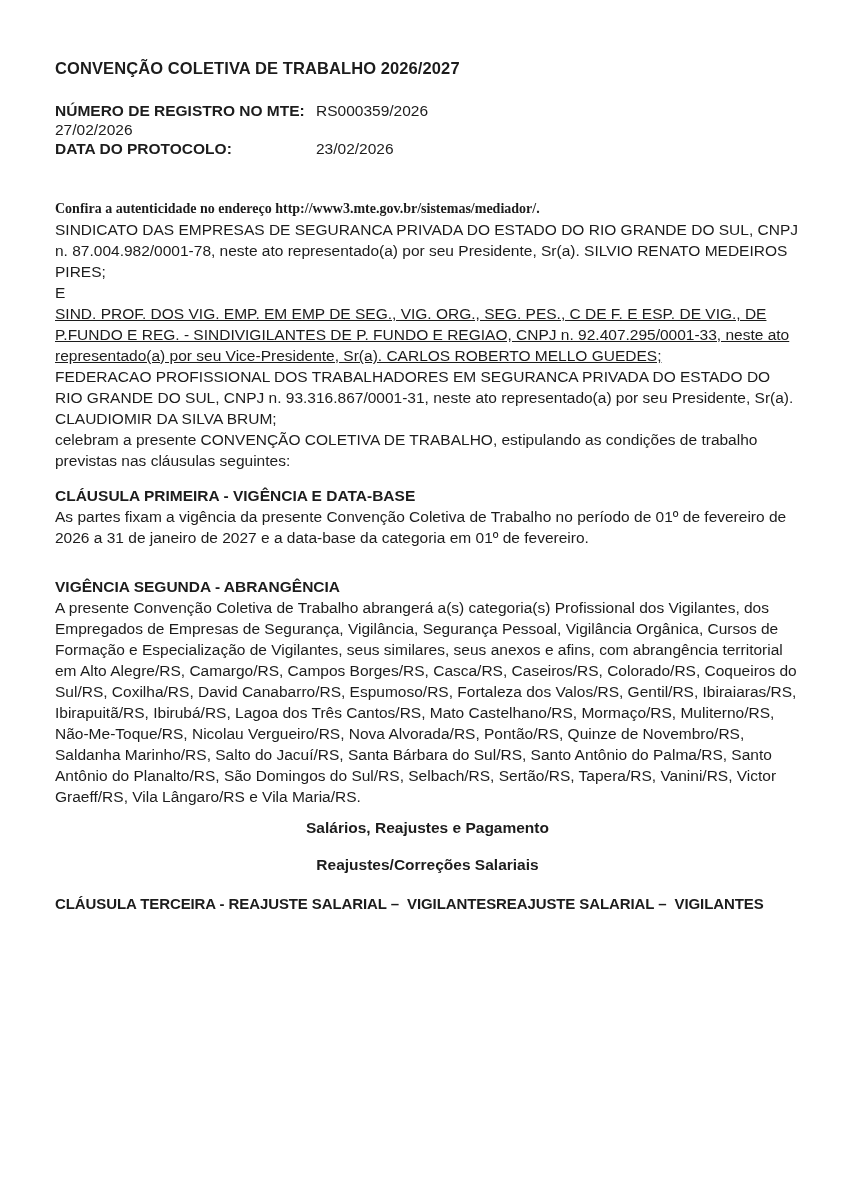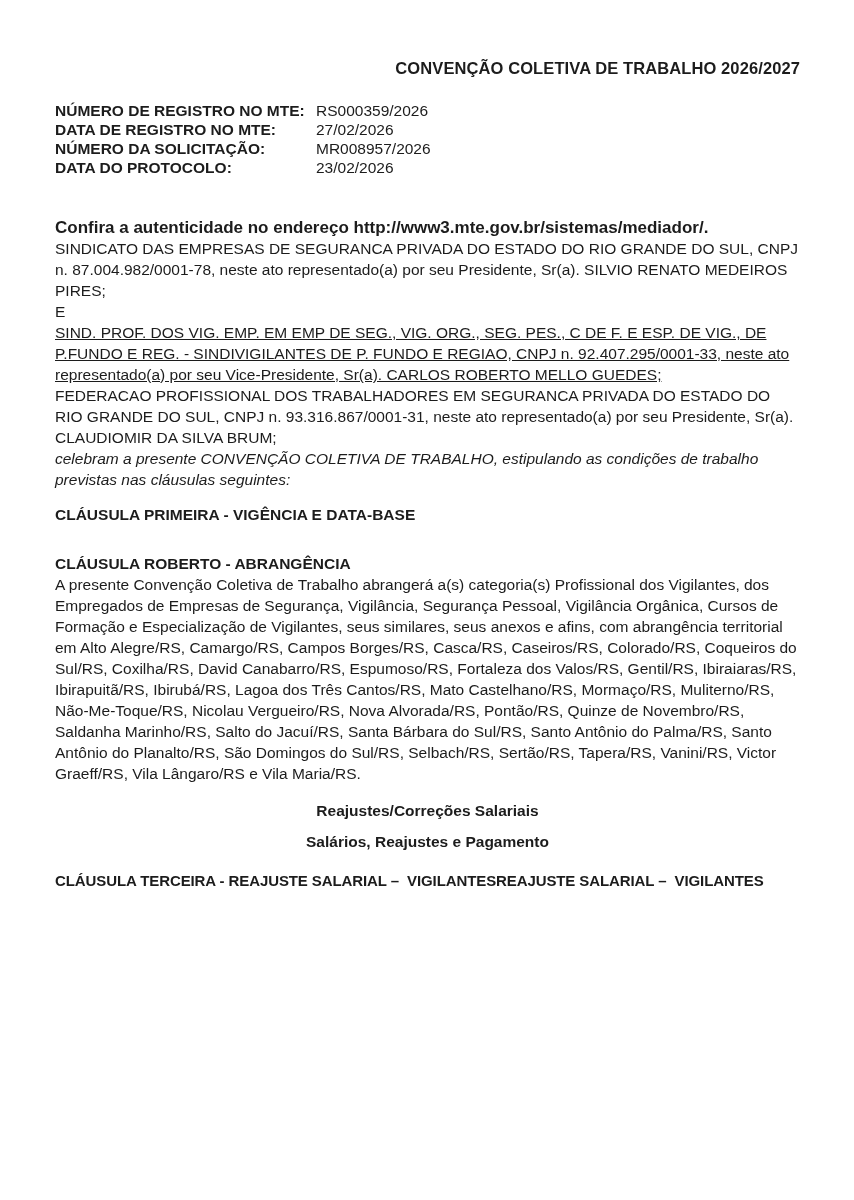--- a/index.html
+++ b/index.html
@@ -19,56 +19,56 @@
     width: 854px;
     height: 1200px;
     padding: 0 54px 0 55px;
     background: #ffffff;
   }
   .doc-title {
     margin: 58px 0 0 0;
     font-size: 16.5px;
     line-height: 21px;
     font-weight: bold;
-    text-align: right;
+    text-align: left;
     letter-spacing: 0.1px;
   }
   .reg-block {
     margin-top: 22px;
   }
   .reg-row {
     display: flex;
     line-height: 19px;
     font-size: 15.5px;
   }
   .reg-label {
     font-weight: bold;
     width: 261px;
     flex: 0 0 261px;
   }
   .reg-value {
     font-weight: normal;
   }
   .authenticity {
     margin: 40px 0 0 0;
-    font-family: Liberation Sans, sans-serif;
+    font-family: Liberation Serif, serif;
     font-weight: bold;
-    font-size: 17px;
+    font-size: 14px;
     line-height: 21px;
   }
   p.body-par {
     margin: 0;
     font-size: 15.5px;
     line-height: 21px;
   }
   .mt-employer   { margin-top: 33px; }
   .mt-conj       { margin-top: 14px; }
   .mt-union      { margin-top: 16px; text-decoration: underline; }
   .mt-federation { margin-top: 13px; }
-  .mt-preamble   { margin-top: 13px; font-style: italic; }
+  .mt-preamble   { margin-top: 13px; }
   .clause-heading {
     margin: 0;
     font-size: 15.5px;
     line-height: 21px;
     font-weight: bold;
   }
   .mt-clause1-h  { margin-top: 14px; }
   .mt-clause1-b  { margin-top: 14px; }
   .mt-clause2-h  { margin-top: 28px; }
   .mt-scope      { margin-top: 15px; }
@@ -95,26 +95,21 @@
 <div class="page">
 
   <h1 class="doc-title">CONVENÇÃO COLETIVA DE TRABALHO 2026/2027</h1>
 
   <div class="reg-block">
     <div class="reg-row">
       <span class="reg-label">NÚMERO DE REGISTRO NO MTE:</span>
       <span class="reg-value">RS000359/2026</span>
     </div>
     <div class="reg-row">
-      <span class="reg-label">DATA DE REGISTRO NO MTE:</span>
       <span class="reg-value">27/02/2026</span>
-    </div>
-    <div class="reg-row">
-      <span class="reg-label">NÚMERO DA SOLICITAÇÃO:</span>
-      <span class="reg-value">MR008957/2026</span>
     </div>
     <div class="reg-row">
       <span class="reg-label">DATA DO PROTOCOLO:</span>
       <span class="reg-value">23/02/2026</span>
     </div>
   </div>
 
   <p class="authenticity">Confira a autenticidade no endereço http://www3.mte.gov.br/sistemas/mediador/.</p>
 
   <p class="body-par mt-employer">SINDICATO DAS EMPRESAS DE SEGURANCA PRIVADA DO ESTADO DO RIO GRANDE DO SUL, CNPJ n. 87.004.982/0001-78, neste ato representado(a) por seu Presidente, Sr(a). SILVIO RENATO MEDEIROS PIRES;</p>
@@ -122,24 +117,25 @@
   <p class="body-par mt-conj">E</p>
 
   <p class="body-par mt-union">SIND. PROF. DOS VIG. EMP. EM EMP DE SEG., VIG. ORG., SEG. PES., C DE F. E ESP. DE VIG., DE P.FUNDO E REG. - SINDIVIGILANTES DE P. FUNDO E REGIAO, CNPJ n. 92.407.295/0001-33, neste ato representado(a) por seu Vice-Presidente, Sr(a). CARLOS ROBERTO MELLO GUEDES;</p>
 
   <p class="body-par mt-federation">FEDERACAO PROFISSIONAL DOS TRABALHADORES EM SEGURANCA PRIVADA DO ESTADO DO RIO GRANDE DO SUL, CNPJ n. 93.316.867/0001-31, neste ato representado(a) por seu Presidente, Sr(a). CLAUDIOMIR DA SILVA BRUM;</p>
 
   <p class="body-par mt-preamble">celebram a presente CONVENÇÃO COLETIVA DE TRABALHO, estipulando as condições de trabalho previstas nas cláusulas seguintes:</p>
 
   <h2 class="clause-heading mt-clause1-h">CLÁUSULA PRIMEIRA - VIGÊNCIA E DATA-BASE</h2>
 
+  <p class="body-par mt-clause1-b">As partes fixam a vigência da presente Convenção Coletiva de Trabalho no período de 01º de fevereiro de 2026 a 31 de janeiro de 2027 e a data-base da categoria em 01º de fevereiro.</p>
 
-  <h2 class="clause-heading mt-clause2-h">CLÁUSULA ROBERTO - ABRANGÊNCIA</h2>
+  <h2 class="clause-heading mt-clause2-h">VIGÊNCIA SEGUNDA - ABRANGÊNCIA</h2>
 
   <p class="body-par scope mt-scope"><span>A presente Convenção Coletiva de Trabalho abrangerá a(s) categoria(s) </span><span class="b">Profissional dos Vigilantes, dos Empregados de Empresas de Segurança, Vigilância, Segurança Pessoal, Vigilância Orgânica, Cursos de Formação e Especialização de Vigilantes, seus similares, seus anexos e afins</span><span>, com abrangência territorial em </span><span class="b">Alto Alegre/RS, Camargo/RS, Campos Borges/RS, Casca/RS, Caseiros/RS, Colorado/RS, Coqueiros do Sul/RS, Coxilha/RS, David Canabarro/RS, Espumoso/RS, Fortaleza dos Valos/RS, Gentil/RS, Ibiraiaras/RS, Ibirapuitã/RS, Ibirubá/RS, Lagoa dos Três Cantos/RS, Mato Castelhano/RS, Mormaço/RS, Muliterno/RS, Não-Me-Toque/RS, Nicolau Vergueiro/RS, Nova Alvorada/RS, Pontão/RS, Quinze de Novembro/RS, Saldanha Marinho/RS, Salto do Jacuí/RS, Santa Bárbara do Sul/RS, Santo Antônio do Palma/RS, Santo Antônio do Planalto/RS, São Domingos do Sul/RS, Selbach/RS, Sertão/RS, Tapera/RS, Vanini/RS, Victor Graeff/RS, Vila Lângaro/RS e Vila Maria/RS</span><span>.</span></p>
 
+  <h3 class="center-heading mt-group">Salários, Reajustes e Pagamento</h3>
+
   <h3 class="center-heading mt-subgroup">Reajustes/Correções Salariais</h3>
-
-  <h3 class="center-heading mt-group">Salários, Reajustes e Pagamento</h3>
 
   <h2 class="clause-heading clause-third">CLÁUSULA TERCEIRA - REAJUSTE SALARIAL –  VIGILANTESREAJUSTE SALARIAL –  VIGILANTES</h2>
 
 </div>
 
 </body></html>

